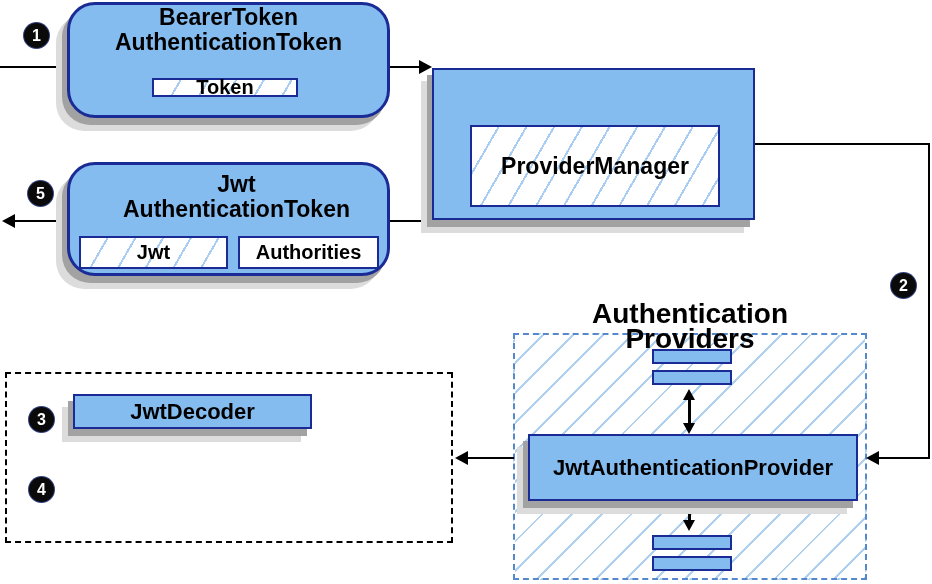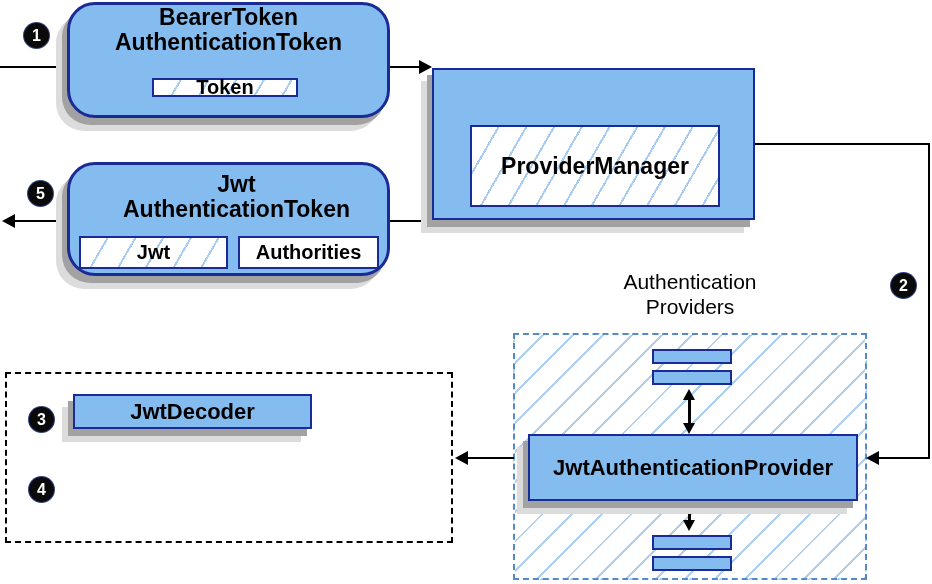--- a/index.html
+++ b/index.html
@@ -49,21 +49,21 @@
   .tri-up   {border-left:6px solid transparent;border-right:6px solid transparent;border-bottom:11px solid #000;}
   .tri-down {border-left:6px solid transparent;border-right:6px solid transparent;border-top:11px solid #000;}
   
   .badge{
     position:absolute;width:25px;height:25px;border-radius:50%;
     background:#0a0a0a;color:#fff;display:flex;align-items:center;justify-content:center;
     font-size:16px;font-weight:bold;z-index:5;box-shadow:0 0 0 1px #33417e;
   }
   
   .group-label{
-    position:absolute;text-align:center;font-weight:normal;font-size:21px;line-height:25px;z-index:2;
+    position:absolute;text-align:center;font-weight:bold;font-size:28px;line-height:25px;z-index:2;margin-top:32px;
   }
 </style>
 </head>
 <body>
 
 <div id="canvas">
 
   <div class="hline" style="left:0;top:66px;width:67px;height:2px;"></div>
 
   <div class="node rounded" style="left:67px;top:2px;width:323px;height:116px;">

